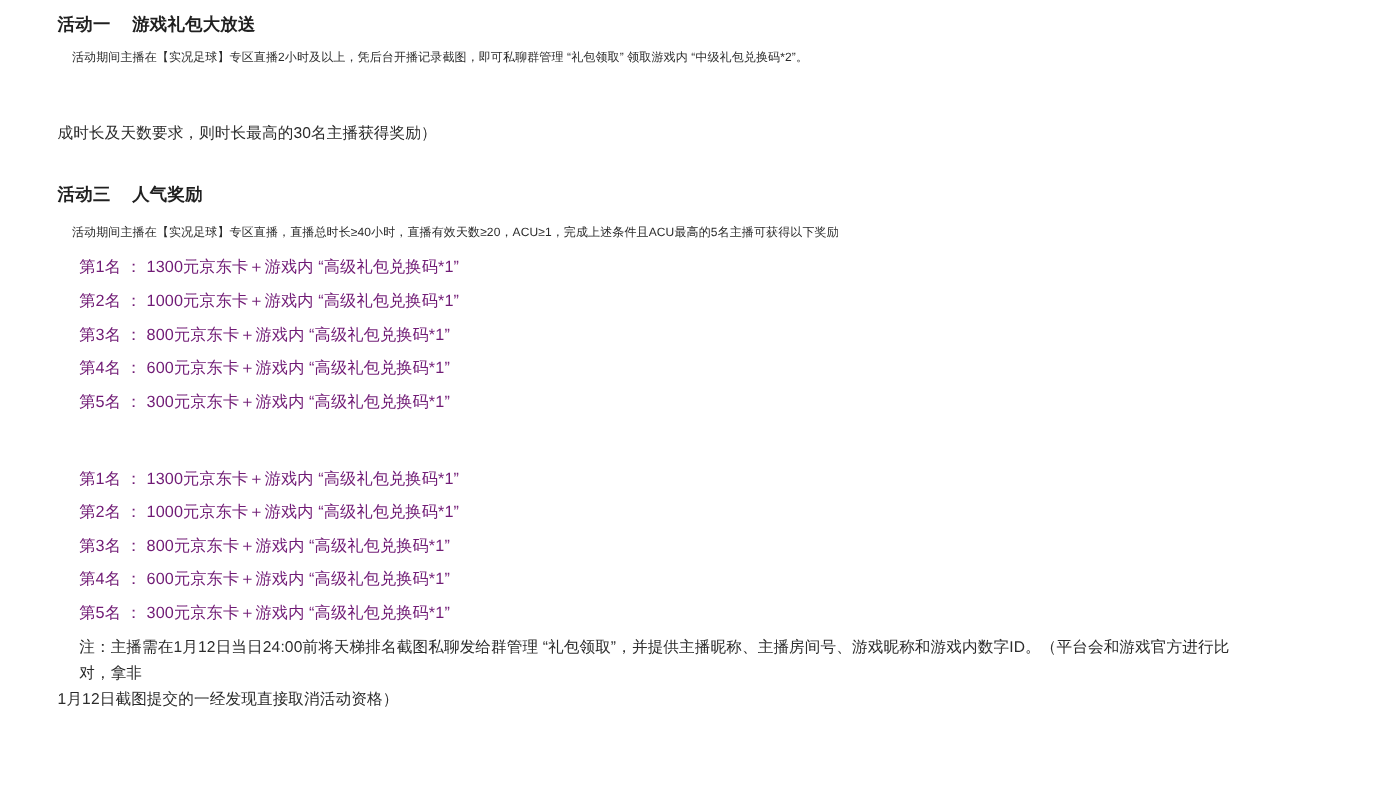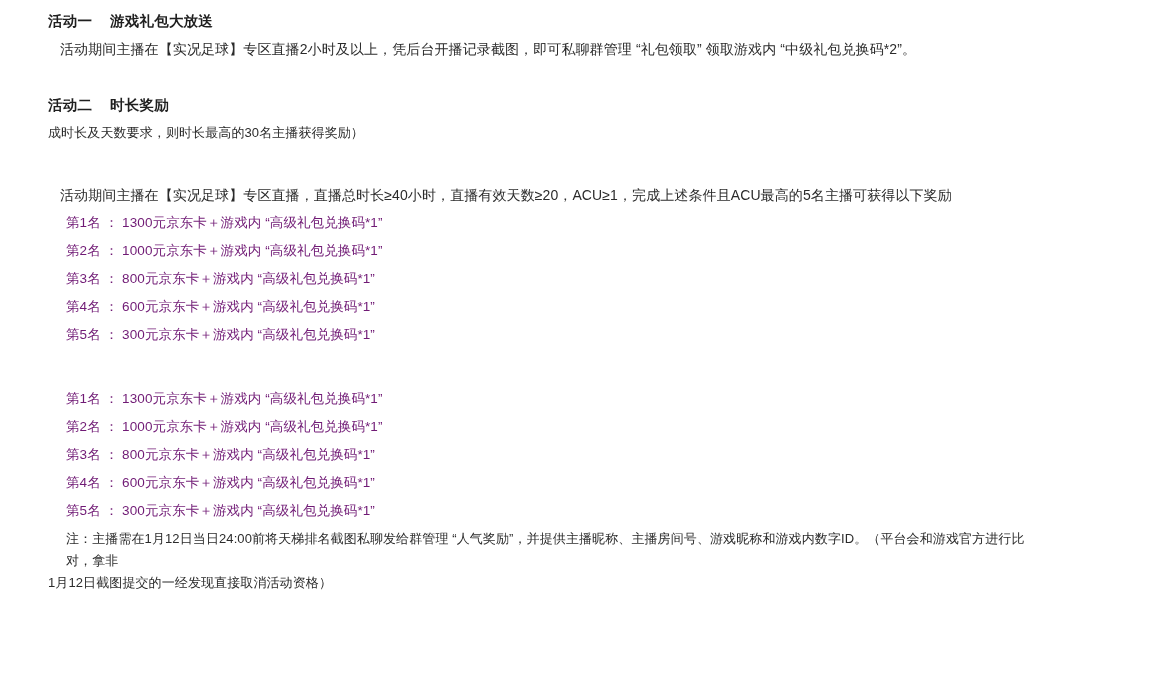--- a/index.html
+++ b/index.html
@@ -30,21 +30,21 @@
     color: #1f1f1f;
     margin: 0 0 0 28px;
     line-height: 22px;
     letter-spacing: 0.2px;
   }
   .sec-title .sp {
     display: inline-block;
     width: 18px;
   }
   .body-line {
-    font-size: 14px;
+    font-size: 10px;
     color: #2b2b2b;
     line-height: 22px;
     margin: 0 0 0 40px;
     letter-spacing: 0.1px;
   }
   .prize-line {
     font-size: 13.5px;
     color: #701a75;
     line-height: 22px;
     margin: 0 0 0 46px;
@@ -77,28 +77,28 @@
 
   <div class="section">
     <div class="sec-title"><span>活动一</span><span class="sp"></span><span>游戏礼包大放送</span></div>
     <div class="gap-6"></div>
     <div class="body-line">活动期间主播在【实况足球】专区直播2小时及以上，凭后台开播记录截图，即可私聊群管理 “礼包领取” 领取游戏内 “中级礼包兑换码*2”。</div>
   </div>
 
   <div class="gap-34"></div>
 
   <div class="section">
-    <div class="sec-title"><span>活动二</span><span class="sp"></span><span>时长奖励</span></div>
     <div class="gap-6"></div>
     <div class="note-cont">成时长及天数要求，则时长最高的30名主播获得奖励）</div>
   </div>
 
   <div class="gap-30"></div>
 
   <div class="section">
+    <div class="sec-title"><span>活动三</span><span class="sp"></span><span>人气奖励</span></div>
     <div class="gap-10"></div>
     <div class="body-line">活动期间主播在【实况足球】专区直播，直播总时长≥40小时，直播有效天数≥20，ACU≥1，完成上述条件且ACU最高的5名主播可获得以下奖励</div>
     <div class="gap-6"></div>
     <div class="prize-line">第1名 ： 1300元京东卡＋游戏内 “高级礼包兑换码*1”</div>
     <div class="gap-6"></div>
     <div class="prize-line">第2名 ： 1000元京东卡＋游戏内 “高级礼包兑换码*1”</div>
     <div class="gap-6"></div>
     <div class="prize-line">第3名 ： 800元京东卡＋游戏内 “高级礼包兑换码*1”</div>
     <div class="gap-6"></div>
     <div class="prize-line">第4名 ： 600元京东卡＋游戏内 “高级礼包兑换码*1”</div>
@@ -114,17 +114,17 @@
     <div class="prize-line">第1名 ： 1300元京东卡＋游戏内 “高级礼包兑换码*1”</div>
     <div class="gap-6"></div>
     <div class="prize-line">第2名 ： 1000元京东卡＋游戏内 “高级礼包兑换码*1”</div>
     <div class="gap-6"></div>
     <div class="prize-line">第3名 ： 800元京东卡＋游戏内 “高级礼包兑换码*1”</div>
     <div class="gap-6"></div>
     <div class="prize-line">第4名 ： 600元京东卡＋游戏内 “高级礼包兑换码*1”</div>
     <div class="gap-6"></div>
     <div class="prize-line">第5名 ： 300元京东卡＋游戏内 “高级礼包兑换码*1”</div>
     <div class="gap-6"></div>
-    <div class="note-line">注：主播需在1月12日当日24:00前将天梯排名截图私聊发给群管理 “人气奖励”，并提供主播昵称、主播房间号、游戏昵称和游戏内数字ID。（平台会和游戏官方进行比对，拿非</div>
+    <div class="note-line">注：主播需在1月12日当日24:00前将天梯排名截图私聊发给群管理 “礼包领取”，并提供主播昵称、主播房间号、游戏昵称和游戏内数字ID。（平台会和游戏官方进行比对，拿非</div>
     <div class="note-cont">1月12日截图提交的一经发现直接取消活动资格）</div>
   </div>
 
 </div>
 
 </body></html>

